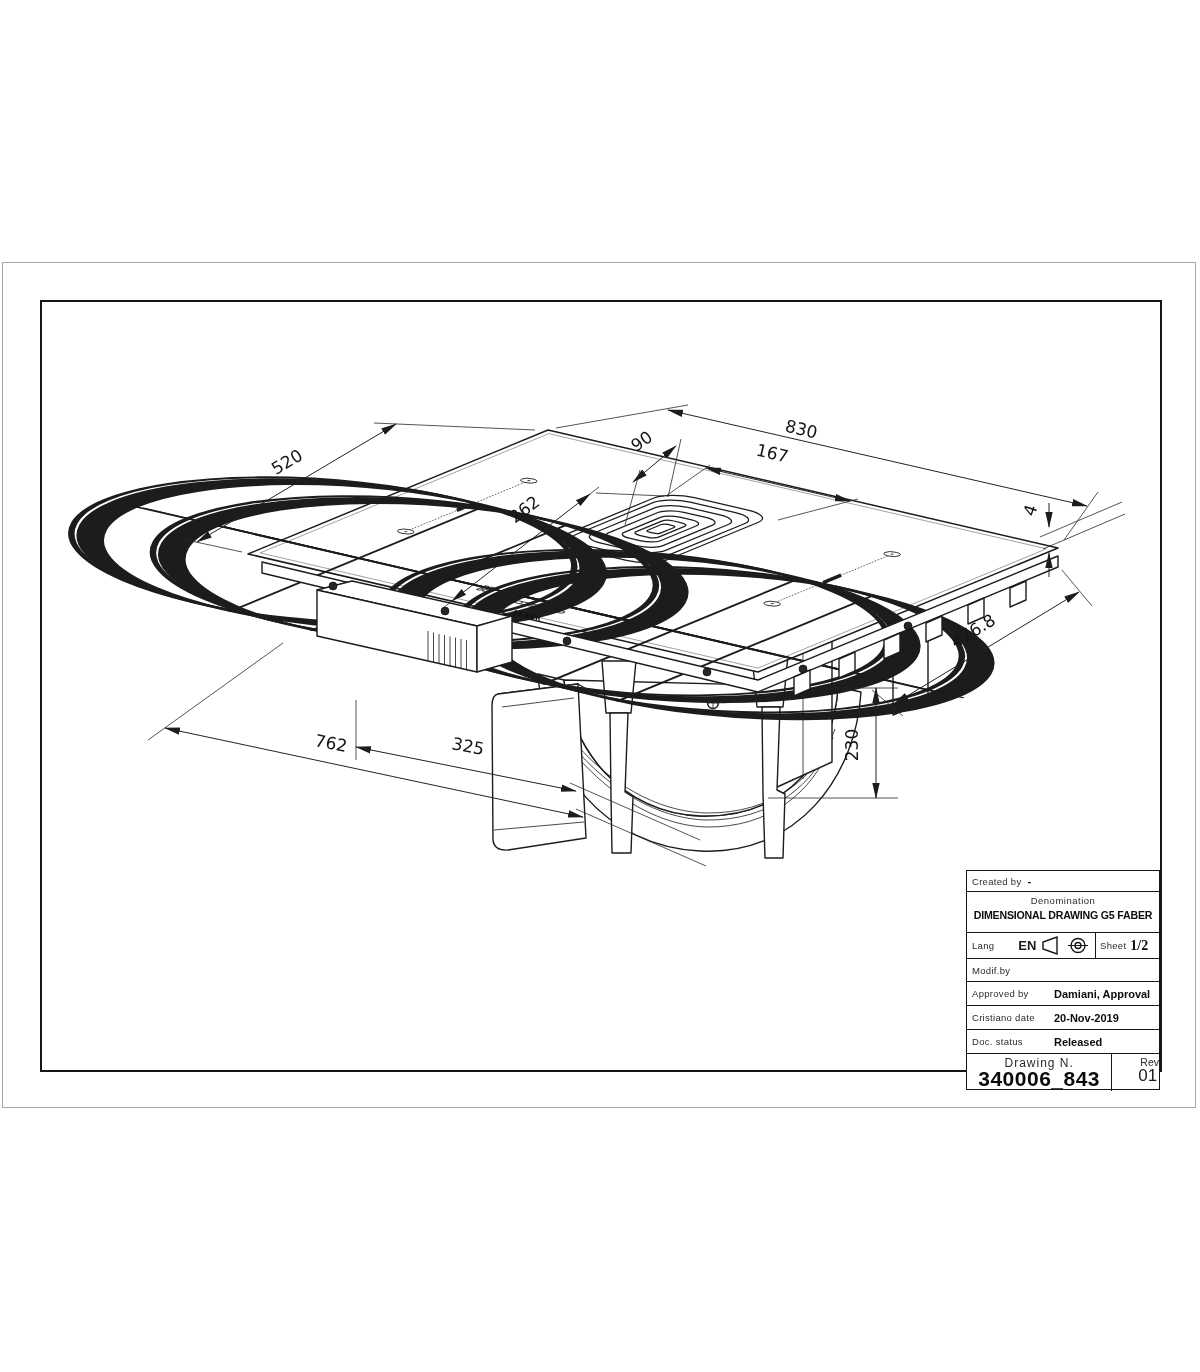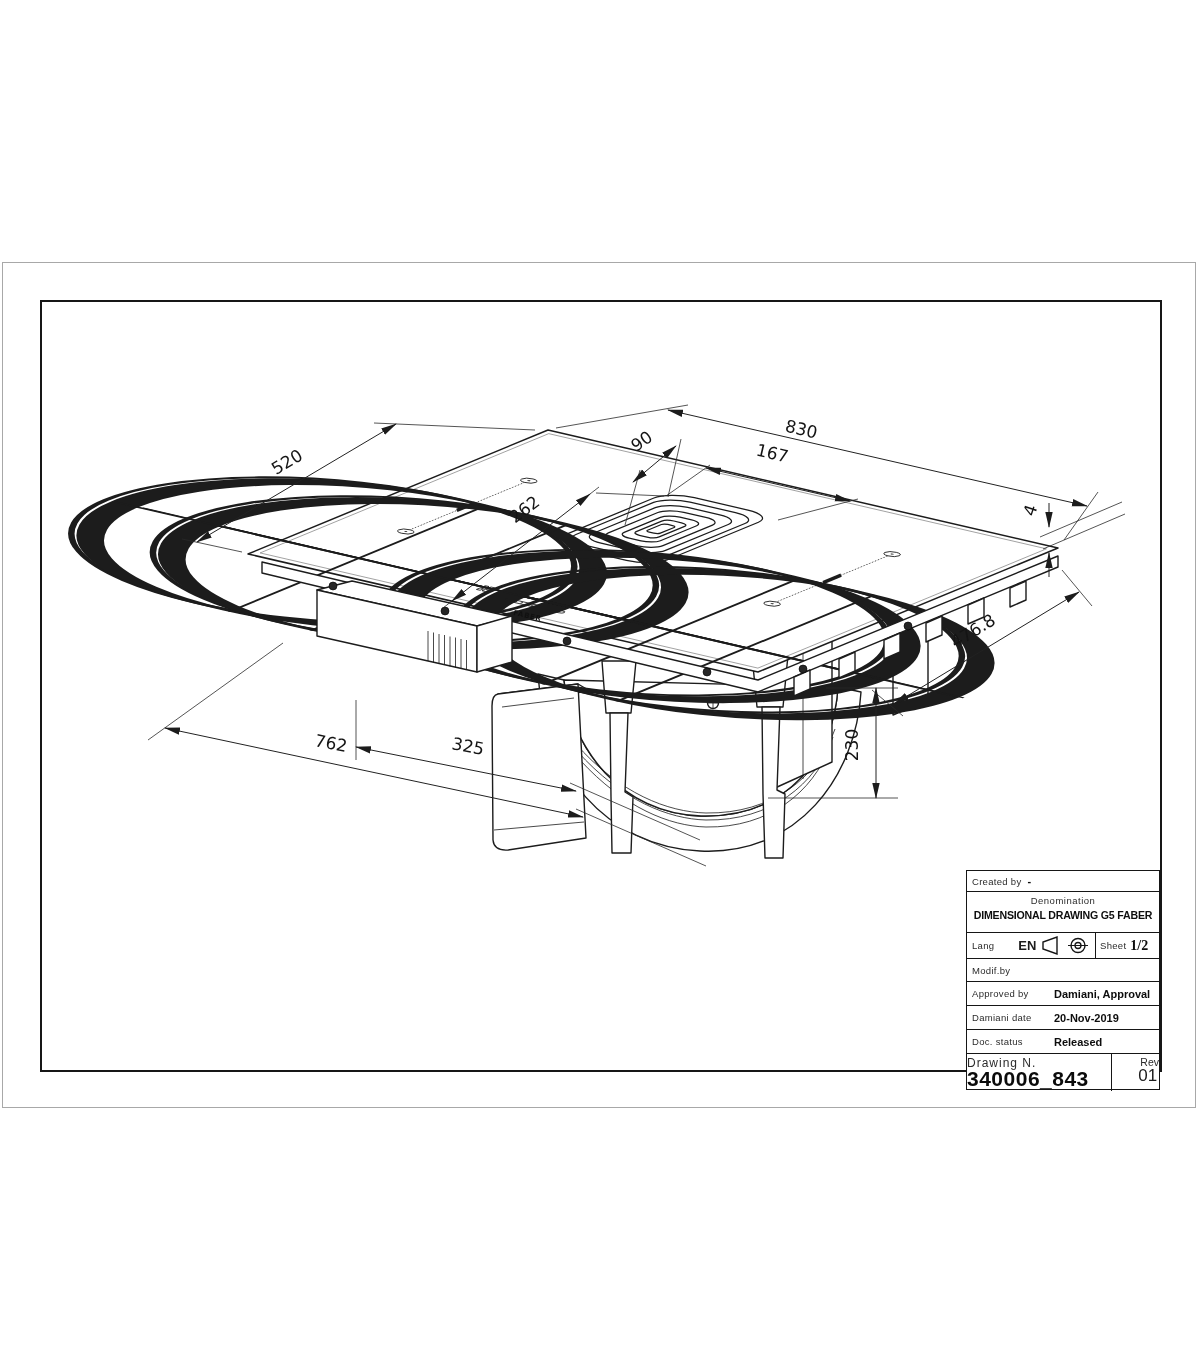--- a/index.html
+++ b/index.html
@@ -39,21 +39,21 @@
   .tb-r3{height:26px;display:flex;}
   .tb-lang{width:129px;box-sizing:border-box;display:flex;align-items:center;gap:4px;padding-left:5px;border-right:1px solid #161616;}
   .tb-lang-val{font-size:13px;font-weight:bold;margin-left:20px;}
   .tb-sheet{flex:1;display:flex;align-items:center;gap:4px;padding-left:4px;}
   .tb-sheet .tb-val{font-size:14px;font-family:Liberation Serif, serif;}
   .tb-r4{height:23px;display:flex;align-items:center;padding-left:5px;}
   .tb-kv{height:24px;display:flex;align-items:center;padding-left:5px;gap:6px;}
   .tb-kv .tb-label{width:76px;flex:none;}
   .tb-kv .tb-val{font-size:11px;white-space:nowrap;}
   .tb-r8{height:38px;display:flex;}
-  .tb-dn{width:158px;box-sizing:border-box;border-right:1px solid #161616;}
+  .tb-dn{width:158px;box-sizing:border-box;border-right:1px solid #161616;text-align:center;}
   .tb-dn-label{font-size:12px;color:#2b2b2b;padding-top:2px;letter-spacing:1px;}
   .tb-dn-value{font-size:21px;font-weight:bold;color:#0b0b0b;line-height:17px;letter-spacing:.5px;}
   .tb-rev{flex:1;text-align:center;}
   .tb-rev-label{font-size:10.5px;color:#2b2b2b;padding-top:2px;margin-left:28px;}
   .tb-rev-value{font-size:17px;font-weight:normal;line-height:15px;margin-left:24px;}
   .proj-sym{display:inline-block;}
 </style>
 </head>
 <body>
 
@@ -254,21 +254,21 @@
     </div>
   </div>
   <div class="tb-row tb-r4">
     <span class="tb-label">Modif.by</span>
   </div>
   <div class="tb-row tb-kv">
     <span class="tb-label">Approved by</span>
     <span class="tb-val">Damiani, Approval</span>
   </div>
   <div class="tb-row tb-kv">
-    <span class="tb-label">Damiani date</span>
+    <span class="tb-label">Cristiano date</span>
     <span class="tb-val">20-Nov-2019</span>
   </div>
   <div class="tb-row tb-kv">
     <span class="tb-label">Doc. status</span>
     <span class="tb-val">Released</span>
   </div>
   <div class="tb-row tb-r8">
     <div class="tb-dn">
       <div class="tb-dn-label">Drawing N.</div>
       <div class="tb-dn-value">340006_843</div>

